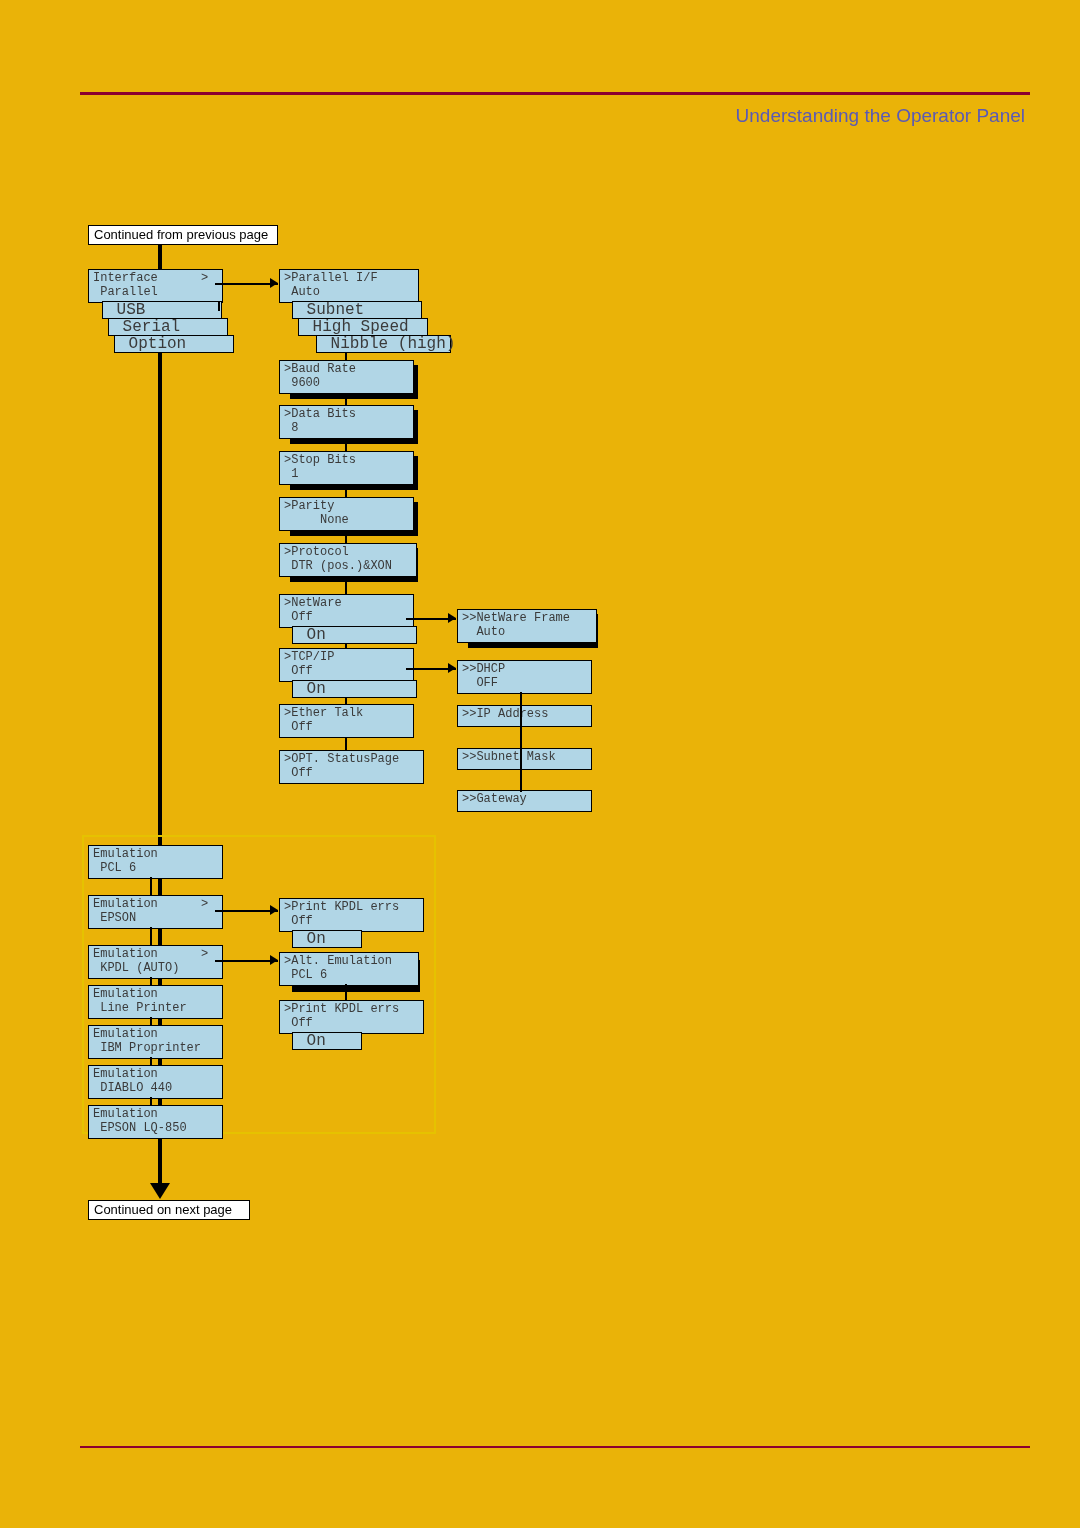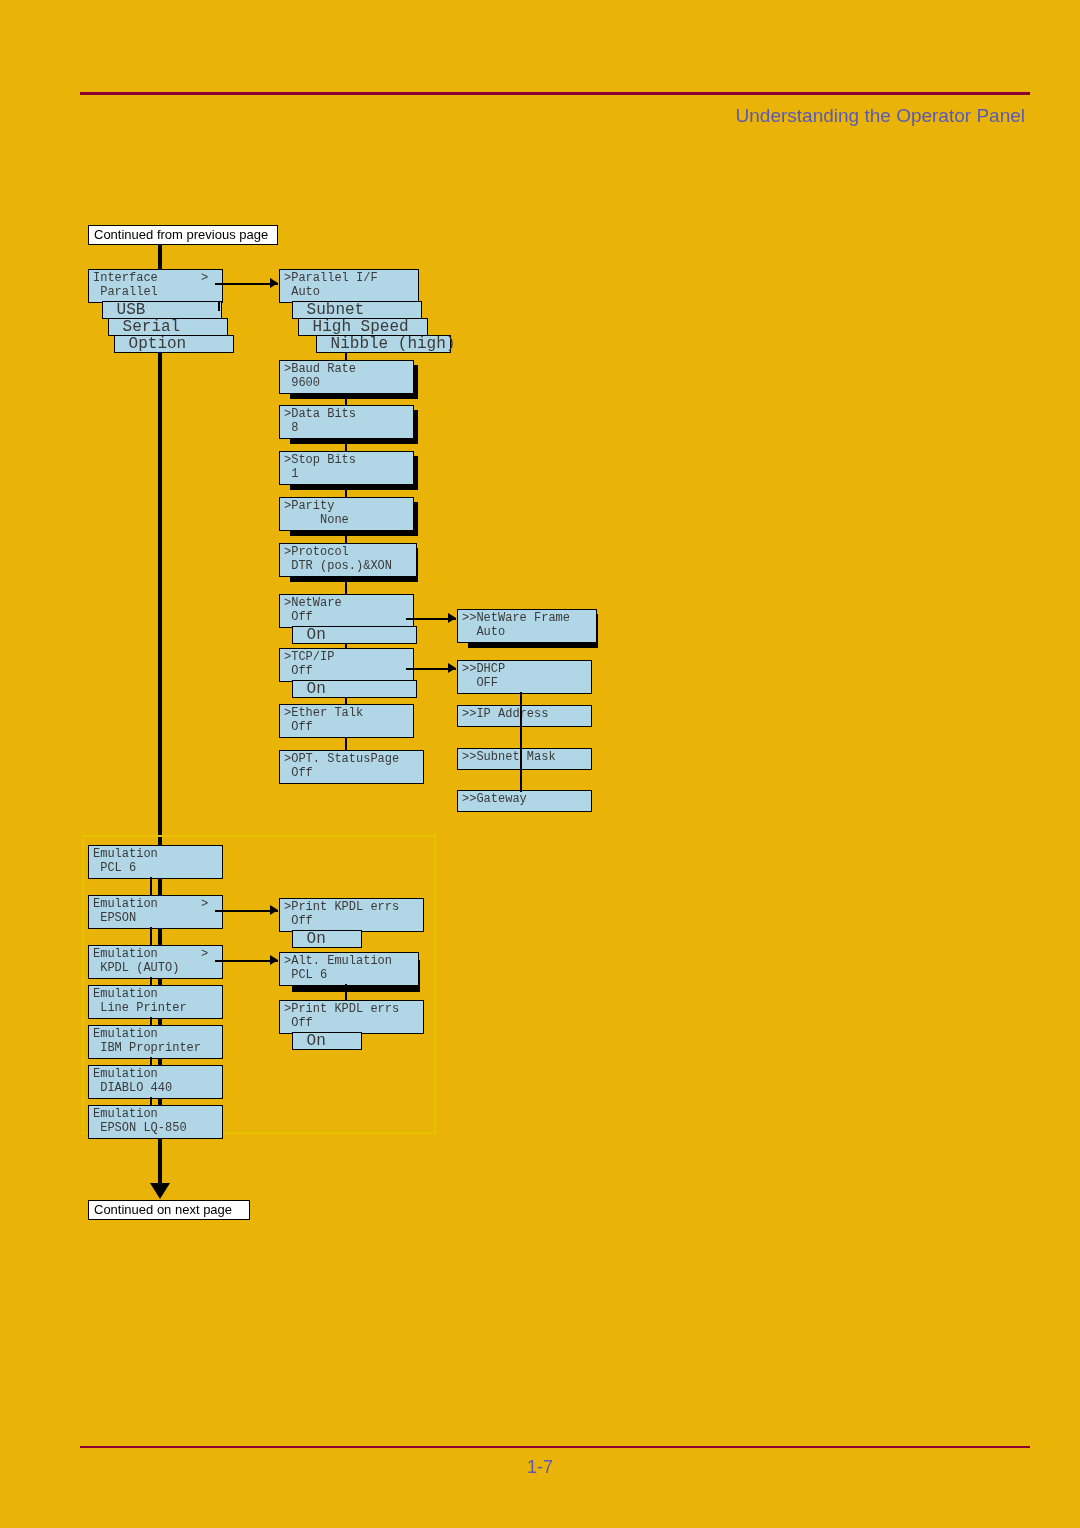--- a/index.html
+++ b/index.html
@@ -121,14 +121,13 @@
   <div class="cell" style="left:279px;top:952px;width:130px;height:30px"><span>&gt;Alt. Emulation</span><br><span> PCL 6</span></div>
 
   <div class="line vline" style="left:345px;top:984px;height:16px"></div>
 
   <div class="cell" style="left:279px;top:1000px;width:135px;height:30px"><span>&gt;Print KPDL errs</span><br><span> Off</span></div>
   <div class="cell small" style="left:292px;top:1032px;width:60px;height:14px"> On</div>
 
   <div class="bx" style="left:88px;top:1200px;width:150px">Continued on next page</div>
 
   <div class="hr-bot"></div>
-  <div class="pg">1-7</div>
 </div>
 
 </body></html>

